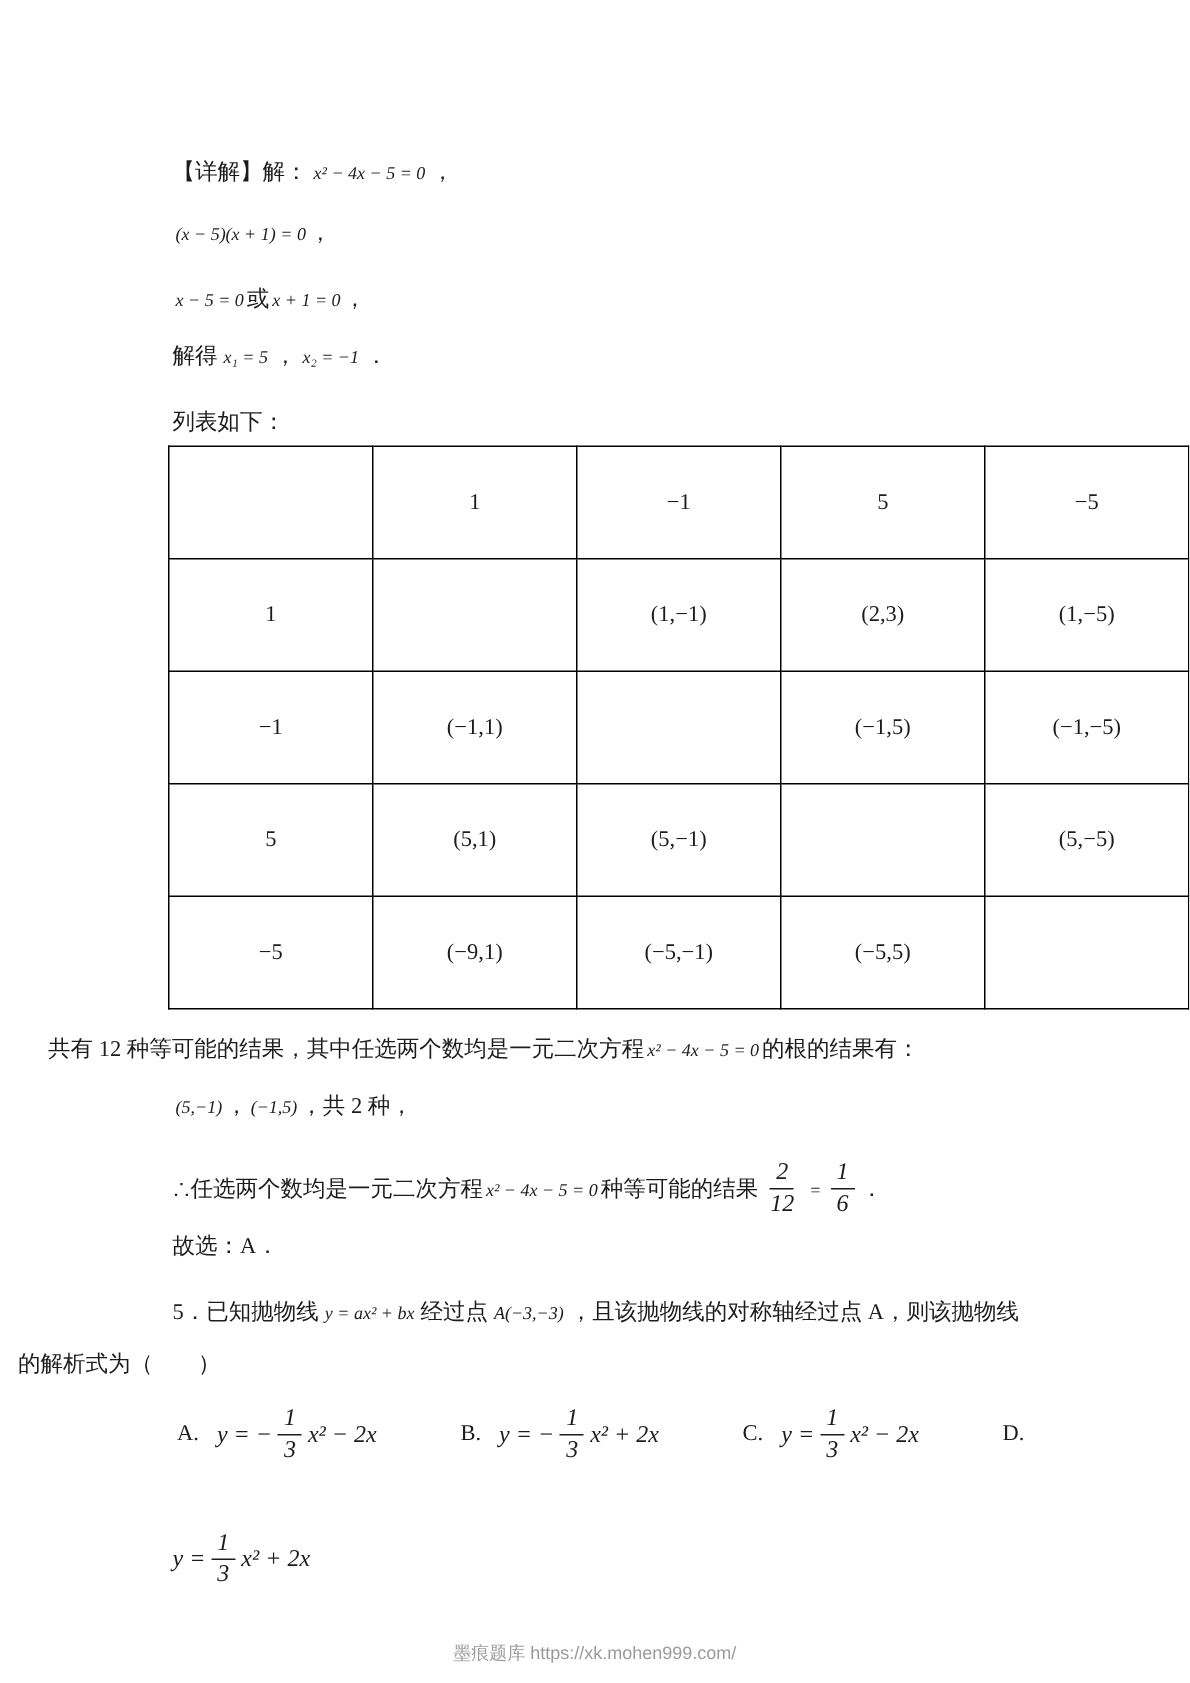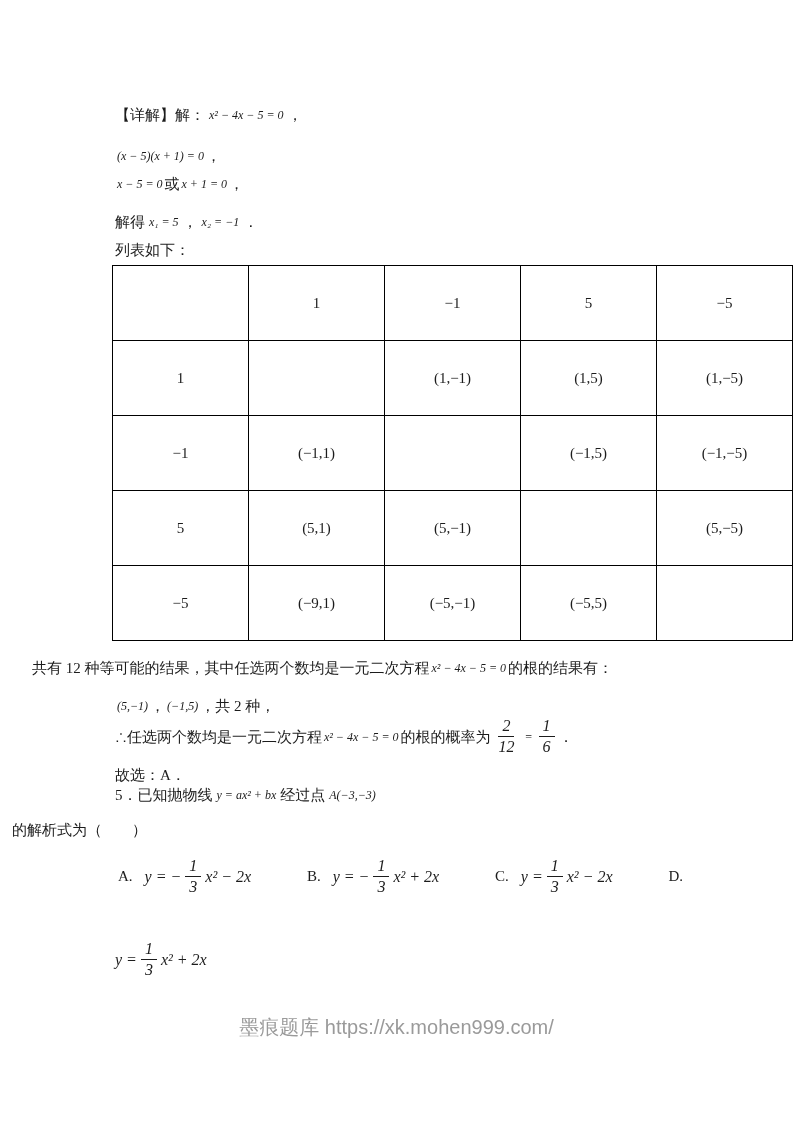--- a/index.html
+++ b/index.html
@@ -49,29 +49,29 @@
     display:flex;justify-content:space-between;align-items:center;
     margin:16px 110px 0 118px;
   }
   .opt{display:flex;align-items:center;gap:12px;}
   .opt-label{font-size:15px;}
   .formula{display:inline-flex;align-items:center;font-style:italic;font-size:16px;}
   .footer{
     align-self:center;
     margin-top:34px;margin-left:0;
     font-family:"Liberation Sans","DejaVu Sans",sans-serif;
-    font-size:20px;color:#9a9a9a;
+    font-size:12px;color:#9a9a9a;
   }
   
   .m-top-105{margin-top:105px;}
   .m-top-21{margin-top:21px;}
-  .m-top-16{margin-top:8px;}
+  .m-top-16{margin-top:24px;}
   .m-top-18{margin-top:18px;text-align:right;}
   .m-top-17{margin-top:17px;margin-left:32px;}
-  .m-top-12{margin-top:0;}
+  .m-top-12{margin-top:24px;}
   .m-top-8{margin-top:8px;align-items:flex-end;}
   .m-top-15{margin-top:15px;margin-left:12px;}
   .m-top-42{margin-top:42px;}
 </style>
 </head>
 <body>
 
 <div class="page">
 
   <p class="line m-top-105">
@@ -110,21 +110,21 @@
         <td></td>
         <td>1</td>
         <td>−1</td>
         <td>5</td>
         <td>−5</td>
       </tr>
       <tr>
         <td>1</td>
         <td></td>
         <td>(1,−1)</td>
-        <td>(1,5)</td>
+        <td>(2,3)</td>
         <td>(1,−5)</td>
       </tr>
       <tr>
         <td>−1</td>
         <td>(−1,1)</td>
         <td></td>
         <td>(−1,5)</td>
         <td>(−1,−5)</td>
       </tr>
       <tr>
@@ -153,21 +153,21 @@
   <p class="line m-top-18">
     <span class="math tight">(5,−1)</span>
     <span class="cn">，</span>
     <span class="math tight">(−1,5)</span>
     <span class="cn">，共 2 种，</span>
   </p>
 
   <p class="line m-top-12">
     <span class="cn">∴任选两个数均是一元二次方程</span>
     <span class="math tight">x² − 4x − 5 = 0</span>
-    <span class="cn">的根的概率为</span>
+    <span class="cn">种等可能的结果</span>
     <span class="frac">
       <span class="num">2</span>
       <span class="den">12</span>
     </span>
     <span class="math tight">=</span>
     <span class="frac">
       <span class="num">1</span>
       <span class="den">6</span>
     </span>
     <span class="cn">．</span>
@@ -175,20 +175,21 @@
 
   <p class="line m-top-8">
     <span class="cn">故选：A．</span>
   </p>
 
   <p class="line m-top-12">
     <span class="cn">5．已知抛物线</span>
     <span class="math">y = ax² + bx</span>
     <span class="cn">经过点</span>
     <span class="math">A(−3,−3)</span>
+    <span class="cn">，且该抛物线的对称轴经过点 A，则该抛物线</span>
   </p>
 
   <p class="line m-top-15">
     <span class="cn">的解析式为（　　）</span>
   </p>
 
   <div class="options-row">
     <div class="opt">
       <span class="opt-label">A.</span>
       <span class="formula">

